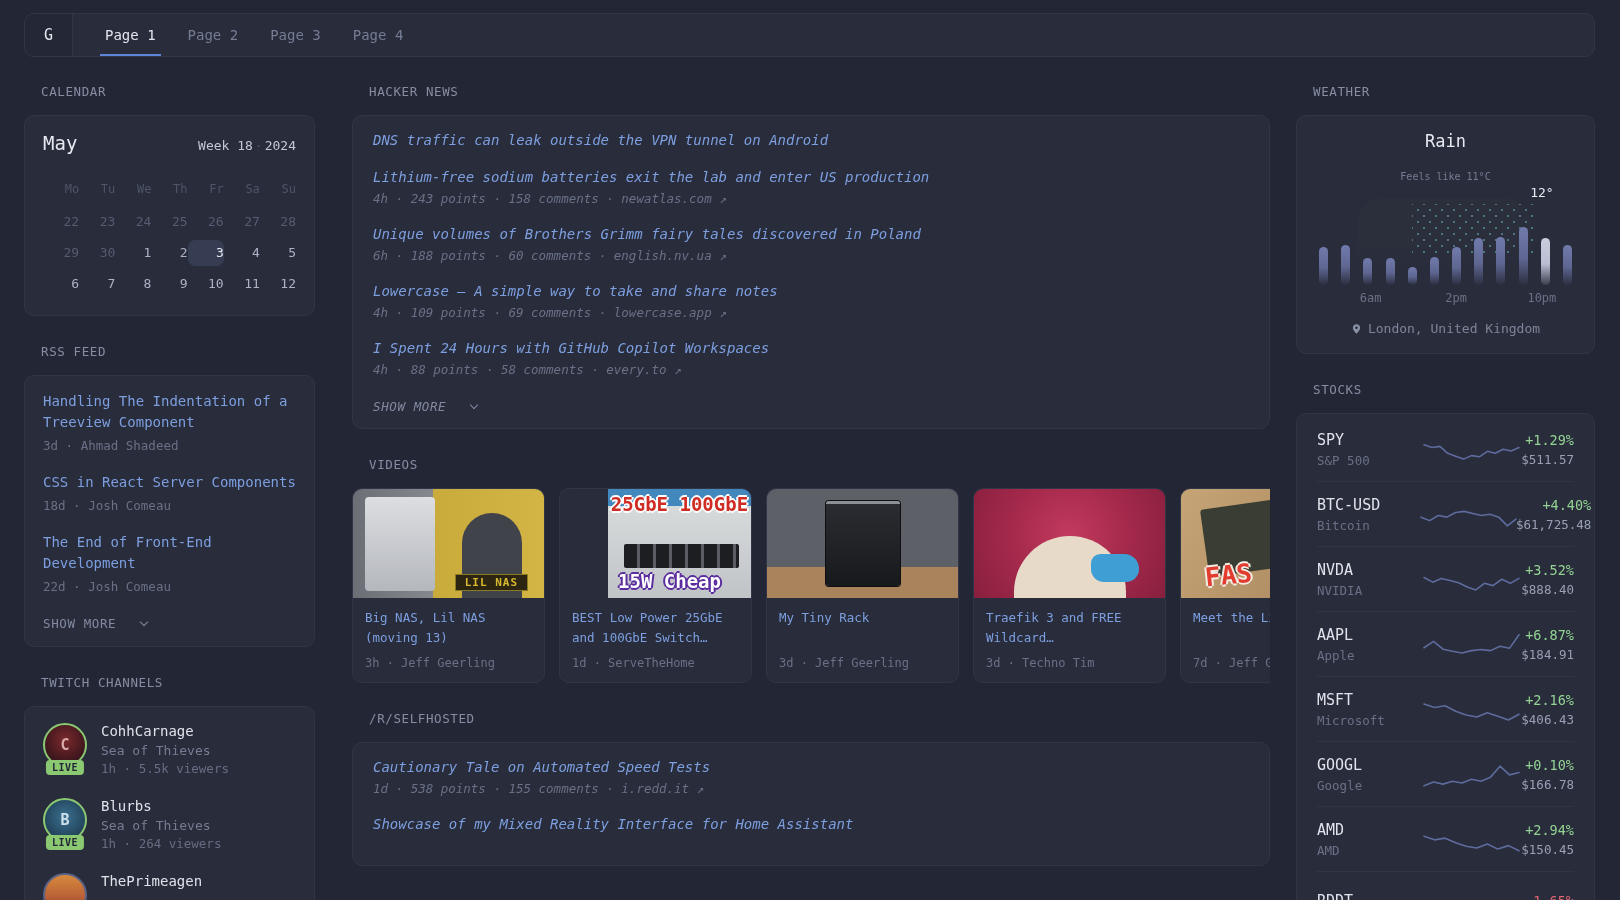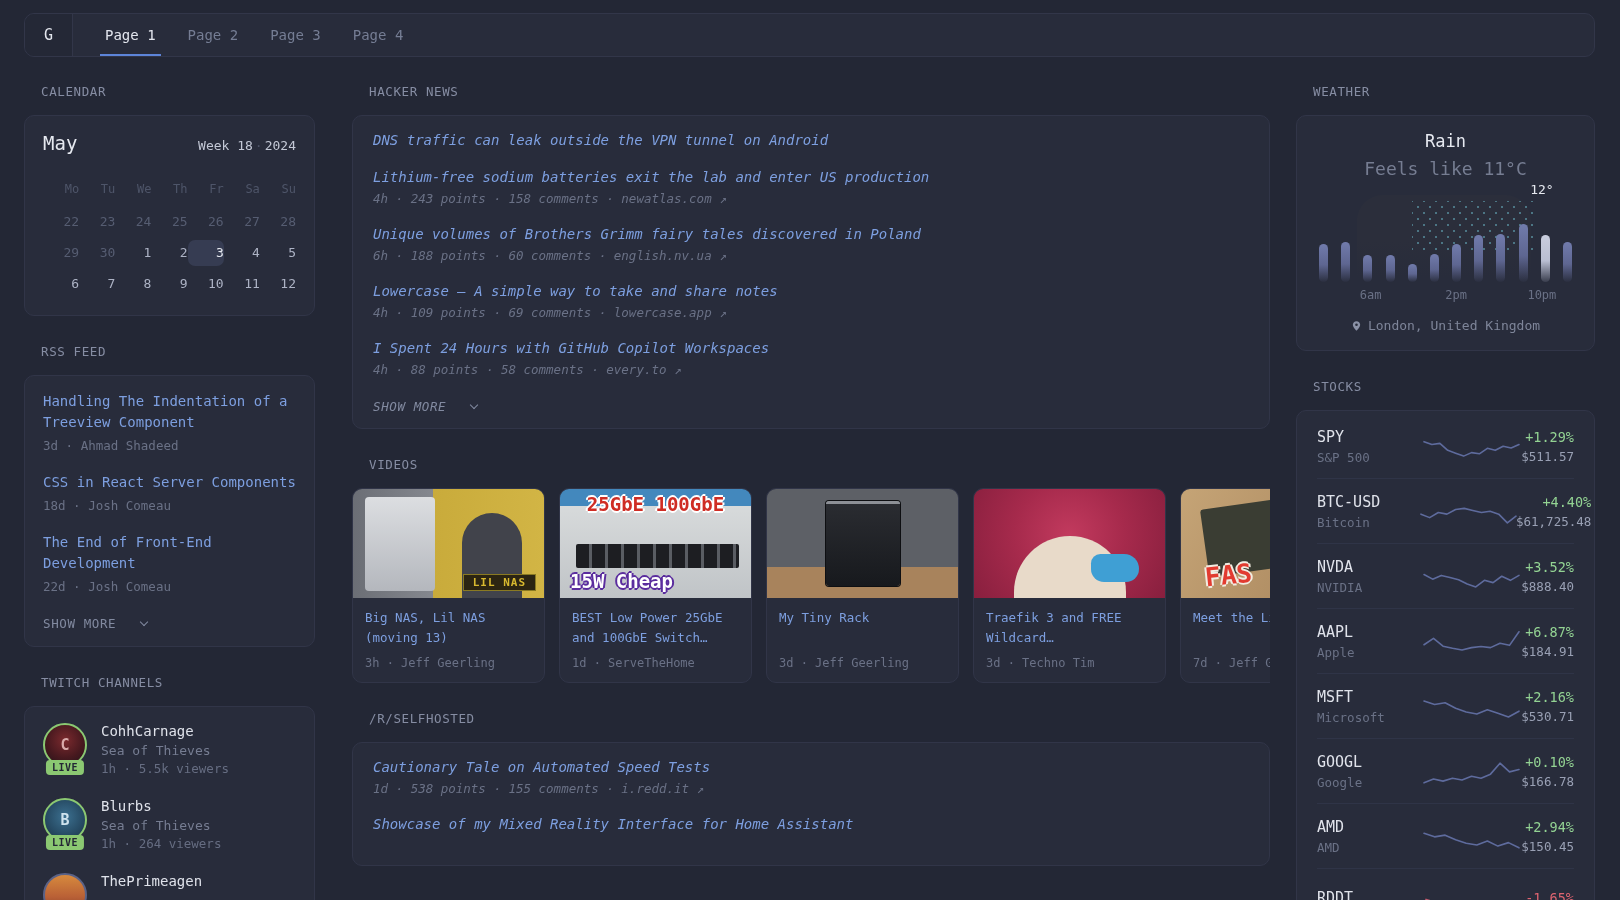--- a/index.html
+++ b/index.html
@@ -109,24 +109,24 @@
   .thumb { height:109px; position:relative; overflow:hidden; }
   .vc-body { padding:10px 12px 12px; }
   .vc-title { font-size:12.5px; line-height:20px; height:41px; color:#7d9fe0; overflow:hidden; }
   .vc-meta { font-size:12px; color:#6a7186; margin-top:7px; white-space:nowrap; }
 
   .thumb-1 { background:linear-gradient(90deg,#6b6e75 0,#85888f 42%,#c9ab3b 42%,#d2b545 100%); }
   .thumb-1::before { content:""; position:absolute; left:12px; top:8px; width:70px; height:94px;
     background:linear-gradient(#dcdee1,#b4b7bd); border-radius:4px; }
   .thumb-1::after { content:""; position:absolute; right:22px; top:24px; width:60px; height:86px;
     background:#41434b; border-radius:30px 30px 0 0; }
-  .tt-lilnas { position:absolute; bottom:7px; right:8px; z-index:2;
+  .tt-lilnas { position:absolute; bottom:7px; right:16px; z-index:2;
     background:#2c2512; color:#d8b92f; border:1px solid #8a7a22;
     font-size:11px; font-weight:bold; padding:1px 9px; letter-spacing:1px; }
-  .thumb-2 { background:linear-gradient(180deg,#4388bd 0,#4388bd 16%,#d7dadb 16%,#c0c4c7 100%); }
+  .thumb-2 { background:linear-gradient(180deg,#4388bd 0,#4388bd 16%,#d7dadb 16%,#c0c4c7 100%);margin-left:48px; }
   .thumb-2::after { content:""; position:absolute; top:55px; left:16px; right:12px; height:24px;
     background:repeating-linear-gradient(90deg,#1d1e22 0 13px,#5a5d63 13px 16px); border-radius:2px; }
   .tt-25gbe { position:absolute; top:4px; left:0; right:0; z-index:2; text-align:center;
     font-size:19px; font-weight:bold; color:#cf2d24; letter-spacing:0;
     text-shadow:-2px 0 0 #fff,2px 0 0 #fff,0 -2px 0 #fff,0 2px 0 #fff,-1px -1px 0 #fff,1px 1px 0 #fff; }
   .tt-15w { position:absolute; bottom:6px; left:10px; z-index:2;
     font-size:19px; font-weight:bold; color:#fff;
     text-shadow:-2px 0 0 #5b2d9e,2px 0 0 #5b2d9e,0 -2px 0 #5b2d9e,0 2px 0 #5b2d9e,-1px -1px 0 #5b2d9e,1px 1px 0 #5b2d9e; }
   .thumb-3 { background:linear-gradient(180deg,#5d6066 0 72%,#a8835c 72% 100%); }
   .thumb-3::after { content:""; position:absolute; left:50%; transform:translateX(-50%); top:12px;
@@ -140,21 +140,21 @@
   .thumb-5 { background:linear-gradient(120deg,#c5a476 0%,#a5825a 100%); }
   .thumb-5::before { content:""; position:absolute; left:12%; top:10%; width:72%; height:62%;
     background:#3a3d33; transform:rotate(-8deg); border-radius:3px; }
   .tt-fas { position:absolute; bottom:8px; left:24px; z-index:2; transform:rotate(-6deg);
     font-size:26px; font-weight:bold; color:#e23b30;
     text-shadow:-2px 0 0 #f2ece2,2px 0 0 #f2ece2,0 -2px 0 #f2ece2,0 2px 0 #f2ece2; }
 
   
   .weather { padding:15px 20px 17px; text-align:center; }
   .w-cond { font-size:17px; color:#e6e9f0; }
-  .w-feels { font-size:18px; color:#767d92; margin-top:7px; }
+  .w-feels { font-size:10px; color:#767d92; margin-top:20px; }
   .w-chart { position:relative; height:89px; margin:14px 0 0; }
   .w-cloud {
     position:absolute; left:40px; width:174px; top:2px; bottom:4px;
     background:linear-gradient(180deg,#2b2e3b 0%,#2b2e3b 55%,rgba(43,46,59,0) 100%);
     border-radius:26px 26px 0 0;
   }
   .w-rain {
     position:absolute; left:37%; width:48%; top:8px; height:52px;
     background-image:radial-gradient(circle,#4c7584 1.3px,rgba(0,0,0,0) 1.4px),
                      radial-gradient(circle,#4c7584 1.3px,rgba(0,0,0,0) 1.4px);
@@ -505,21 +505,21 @@
                 <div class="st-sym">MSFT</div>
                 <div class="st-name">Microsoft</div>
               </div>
             <div class="st-spark">
                 <svg viewBox="0 0 100 40" preserveAspectRatio="none">
                   <polyline points="0.0,14.2 11.1,18.3 22.2,16.2 33.3,22.7 44.4,27.1 55.6,29.5 66.7,24.4 77.8,28.5 88.9,32.9 100.0,26.1" fill="none" stroke="#5e6b9d" stroke-width="1.6" stroke-linejoin="round" stroke-linecap="round" vector-effect="non-scaling-stroke"></polyline>
                 </svg>
               </div>
             <div class="st-right">
                 <div class="st-change" style="color: rgb(147, 211, 147);">+2.16%</div>
-                <div class="st-price">$530.71</div>
+                <div class="st-price">$406.43</div>
               </div>
           </div>
           <div class="stock-row">
             <div class="st-left">
                 <div class="st-sym">GOOGL</div>
                 <div class="st-name">Google</div>
               </div>
             <div class="st-spark">
                 <svg viewBox="0 0 100 40" preserveAspectRatio="none">
                   <polyline points="0.0,33.9 10.0,29.5 20.0,31.9 30.0,28.5 40.0,30.5 50.0,26.1 60.0,28.5 70.0,23.7 80.0,10.8 90.0,21.0 100.0,18.3" fill="none" stroke="#5e6b9d" stroke-width="1.6" stroke-linejoin="round" stroke-linecap="round" vector-effect="non-scaling-stroke"></polyline>

